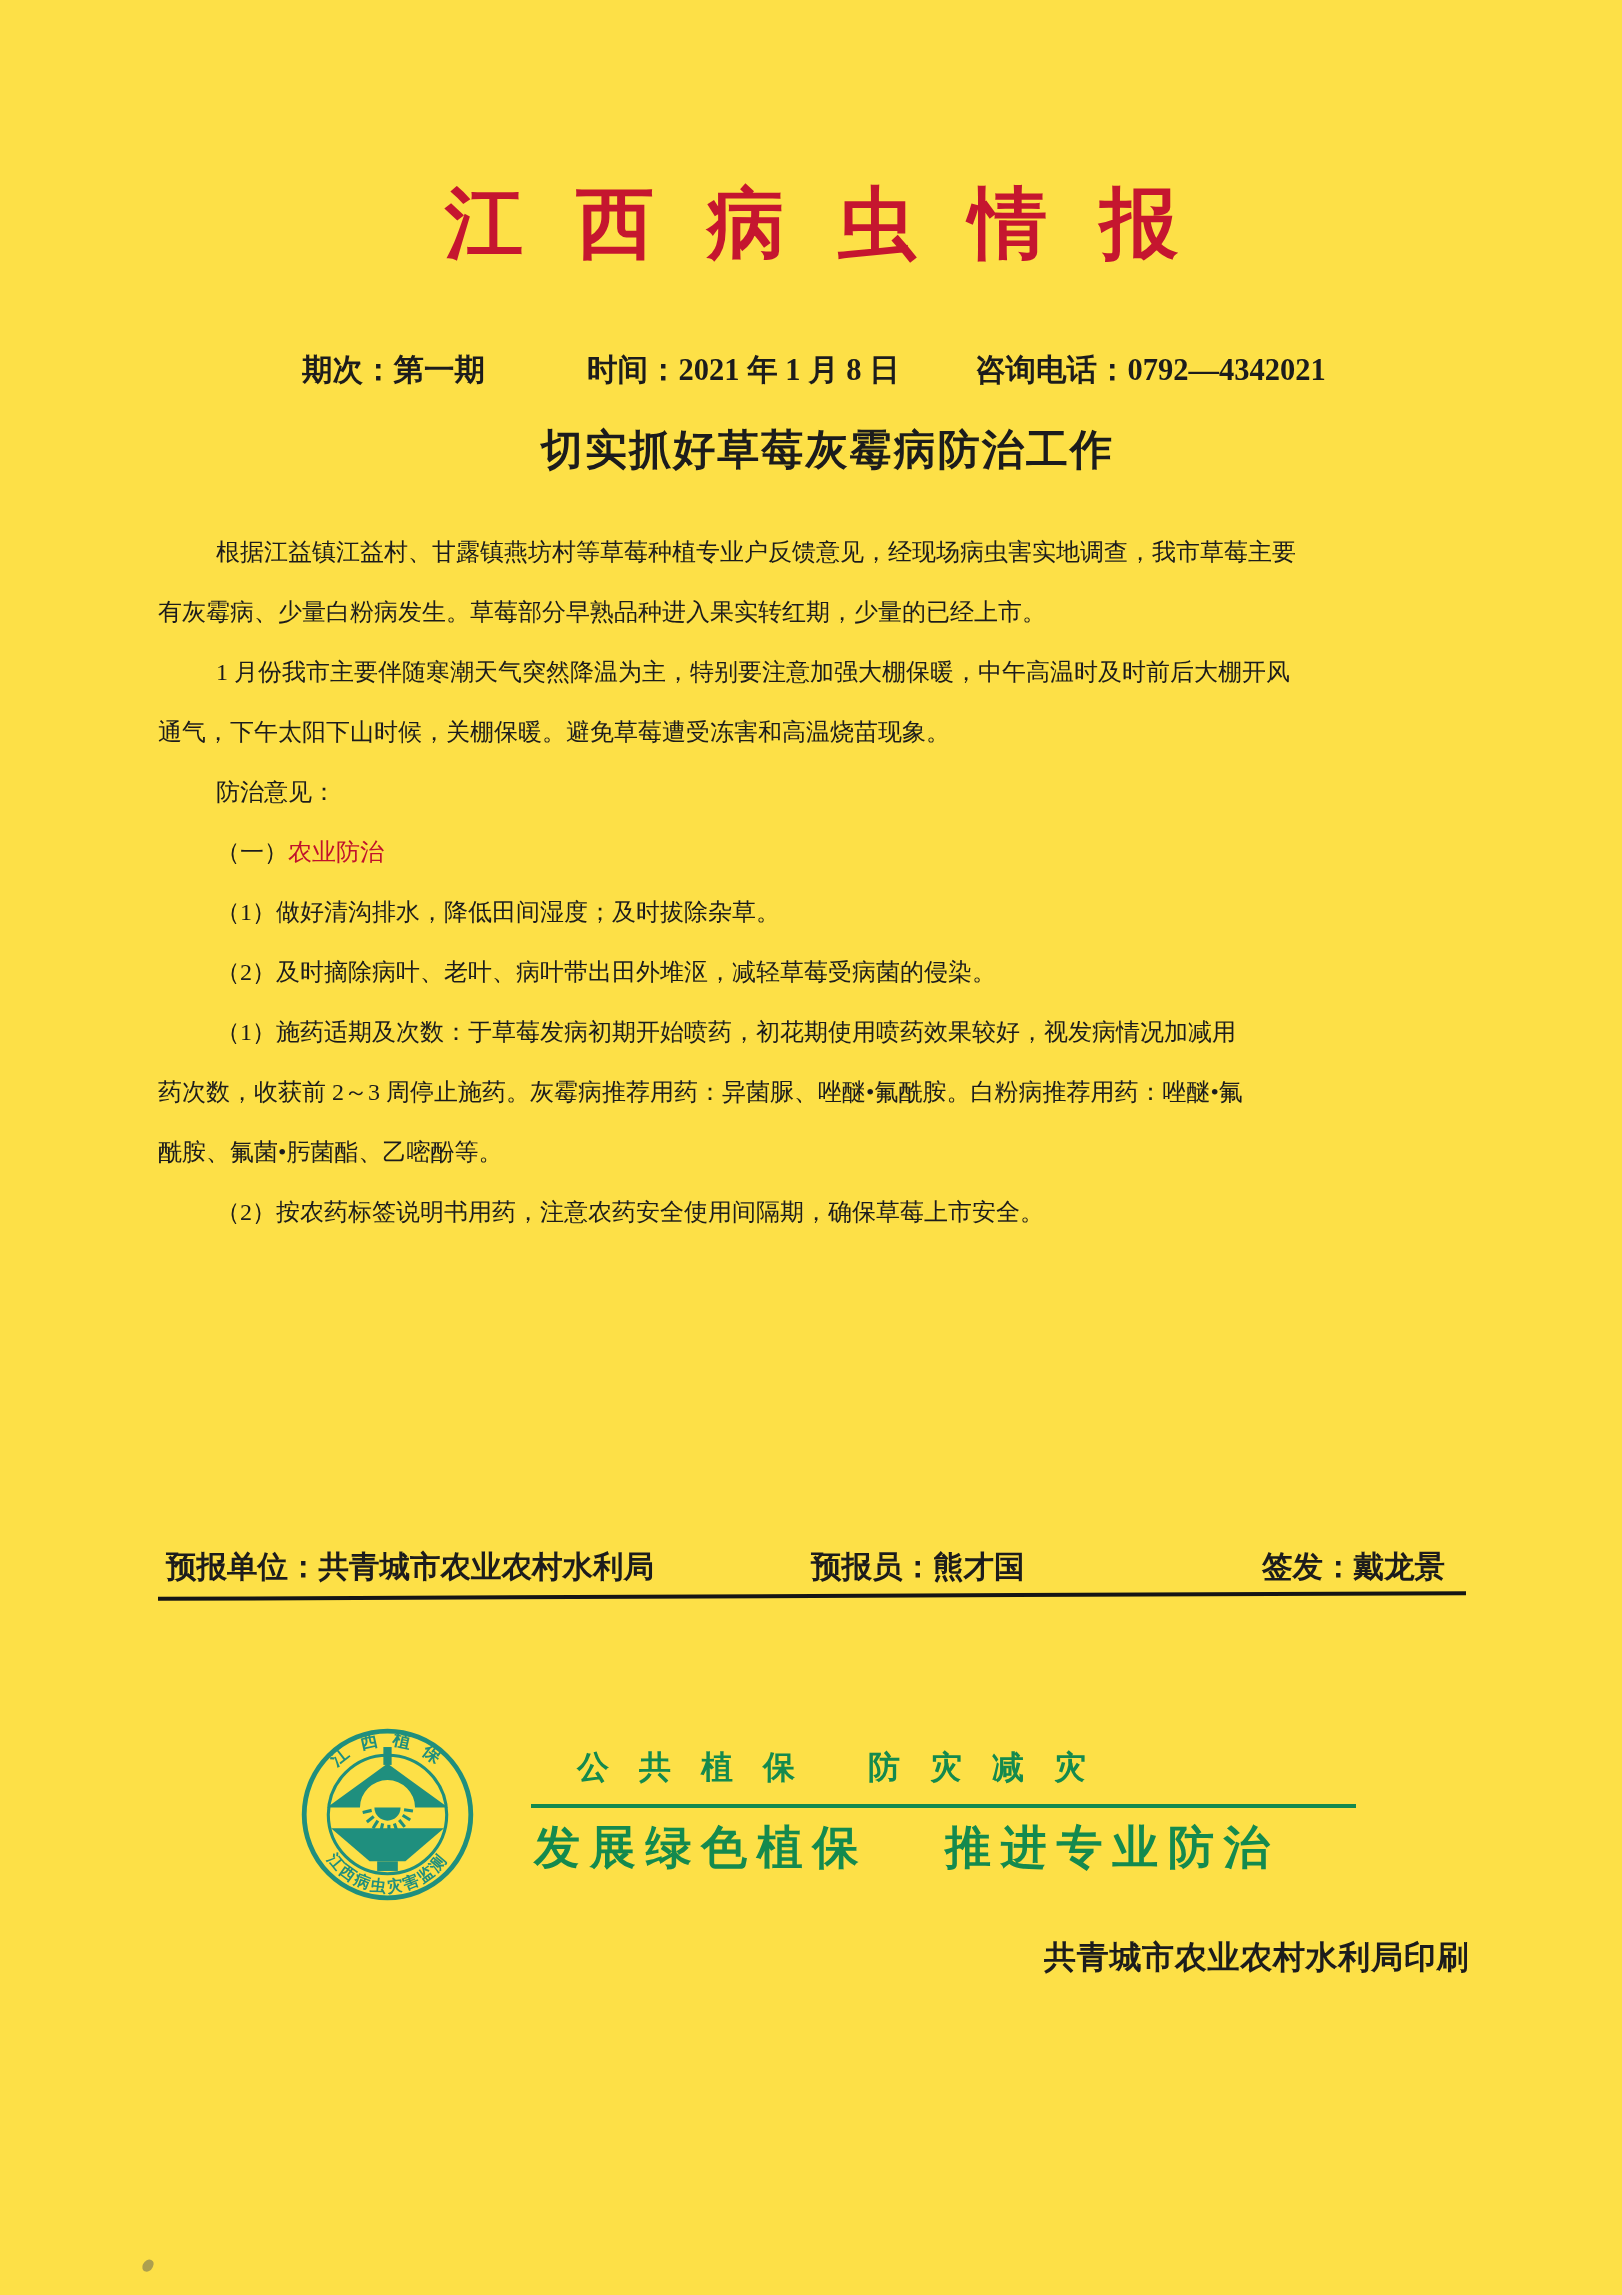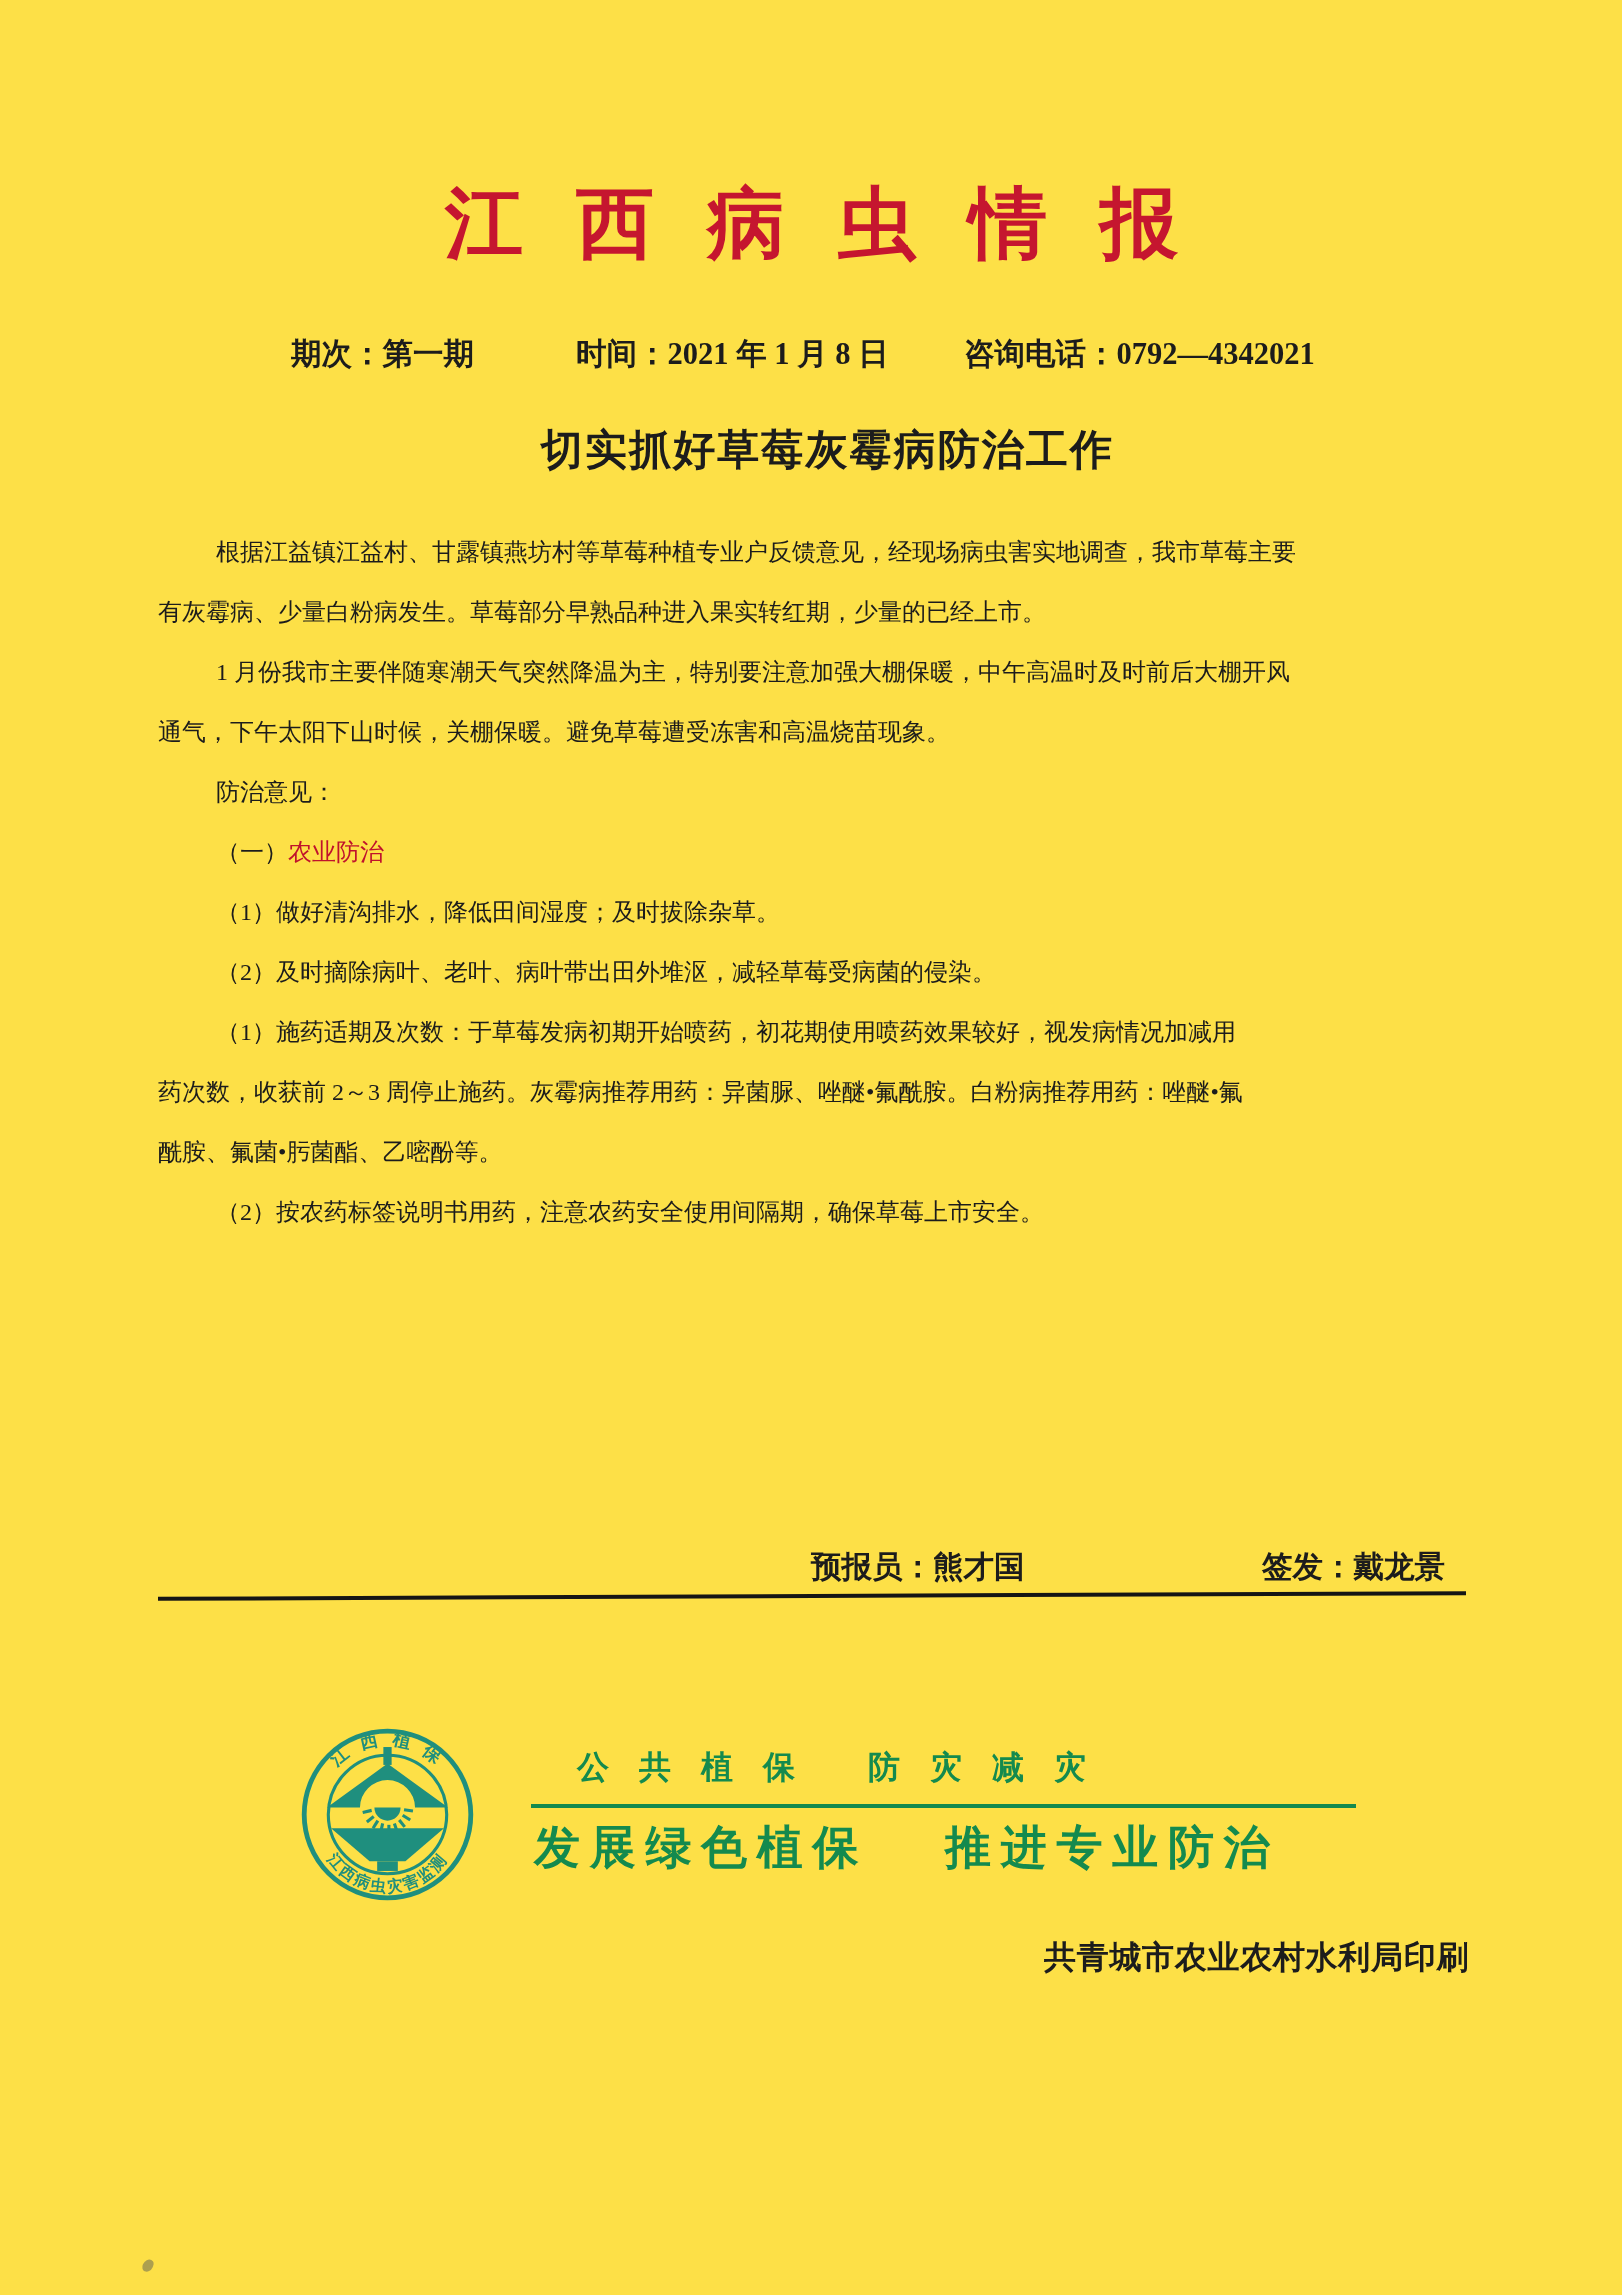--- a/index.html
+++ b/index.html
@@ -15,21 +15,21 @@
   .doc-title{
     position:absolute;top:172px;left:0;width:100%;
     margin:0;text-align:center;
     font-size:78px;font-weight:bold;
     letter-spacing:53px;padding-left:53px;box-sizing:border-box;
     color:var(--title_red,#c5162f);
     font-family:"Liberation Serif","DejaVu Serif",serif;
   }
   .meta-row{position:absolute;top:334px;left:0;width:100%;height:42px;
     font-size:30.5px;font-weight:bold;white-space:nowrap;}
-  .meta-item{position:absolute;top:0;}
+  .meta-item{position:absolute;top:16px;margin-left:11px;}
   .meta-issue{left:291px;}
   .meta-time{left:576px;}
   .meta-phone{left:964px;}
   .subtitle{
     position:absolute;top:406px;left:0;width:100%;
     margin:16px;text-align:center;
     font-size:42px;font-weight:bold;letter-spacing:2.1px;
   }
   .body-text{
     position:absolute;top:522px;left:158px;width:1314px;
@@ -97,20 +97,21 @@
       <div class="bline indent"><span>（一）</span><span class="hl-red">农业防治</span></div>
       <div class="bline indent">（1）做好清沟排水，降低田间湿度；及时拔除杂草。</div>
       <div class="bline indent">（2）及时摘除病叶、老叶、病叶带出田外堆沤，减轻草莓受病菌的侵染。</div>
       <div class="bline indent">（1）施药适期及次数：于草莓发病初期开始喷药，初花期使用喷药效果较好，视发病情况加减用</div>
       <div class="bline">药次数，收获前 2～3 周停止施药。灰霉病推荐用药：异菌脲、唑醚•氟酰胺。白粉病推荐用药：唑醚•氟</div>
       <div class="bline">酰胺、氟菌•肟菌酯、乙嘧酚等。</div>
       <div class="bline indent">（2）按农药标签说明书用药，注意农药安全使用间隔期，确保草莓上市安全。</div>
     </div>
 
   <div class="sig-row">
+    <span class="sig-item sig-unit"><span>预报单位：</span><span>共青城市农业农村水利局</span></span>
     <span class="sig-item sig-forecaster"><span>预报员：</span><span>熊才国</span></span>
     <span class="sig-item sig-issuer"><span>签发：</span><span>戴龙景</span></span>
   </div>
 
   <div class="sig-rule"></div>
 
   <svg class="logo" viewBox="-130 -130 260 260" xmlns="http://www.w3.org/2000/svg">
     <circle cx="0" cy="0" r="121" fill="none" stroke="#1f8f7e" stroke-width="7"></circle>
     <circle cx="0" cy="0" r="86" fill="none" stroke="#1f8f7e" stroke-width="4.5"></circle>
     <defs>

